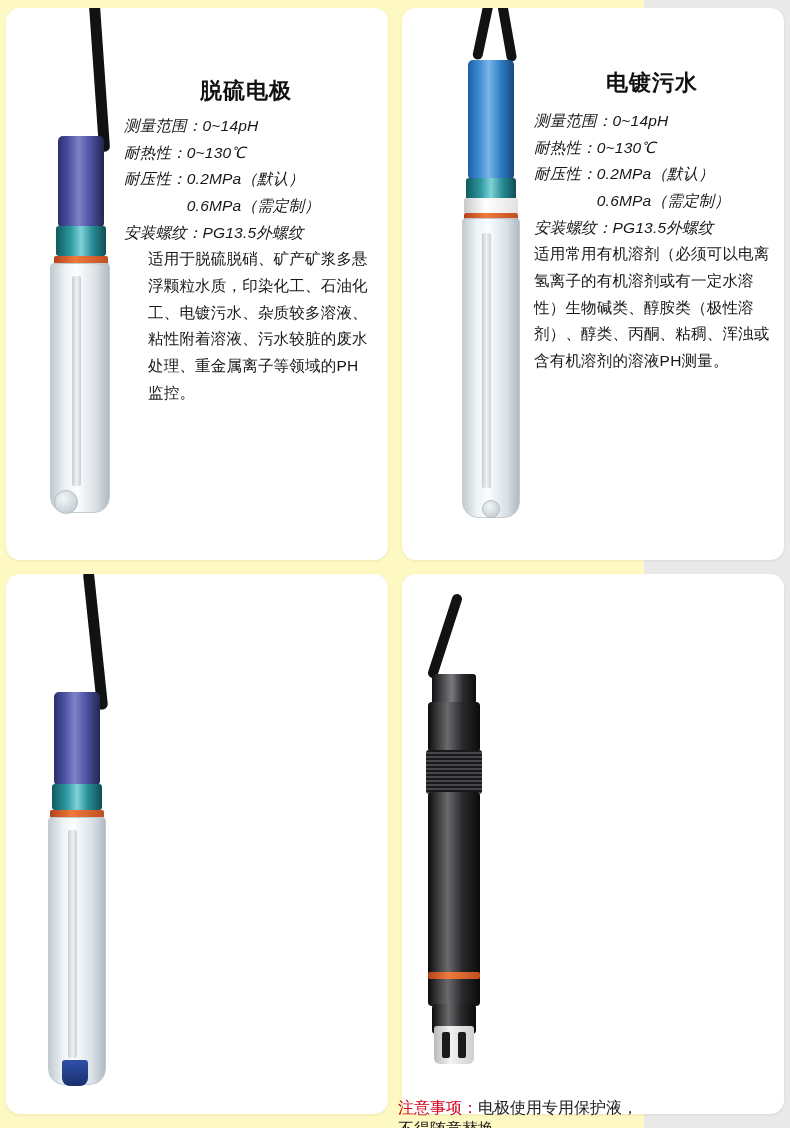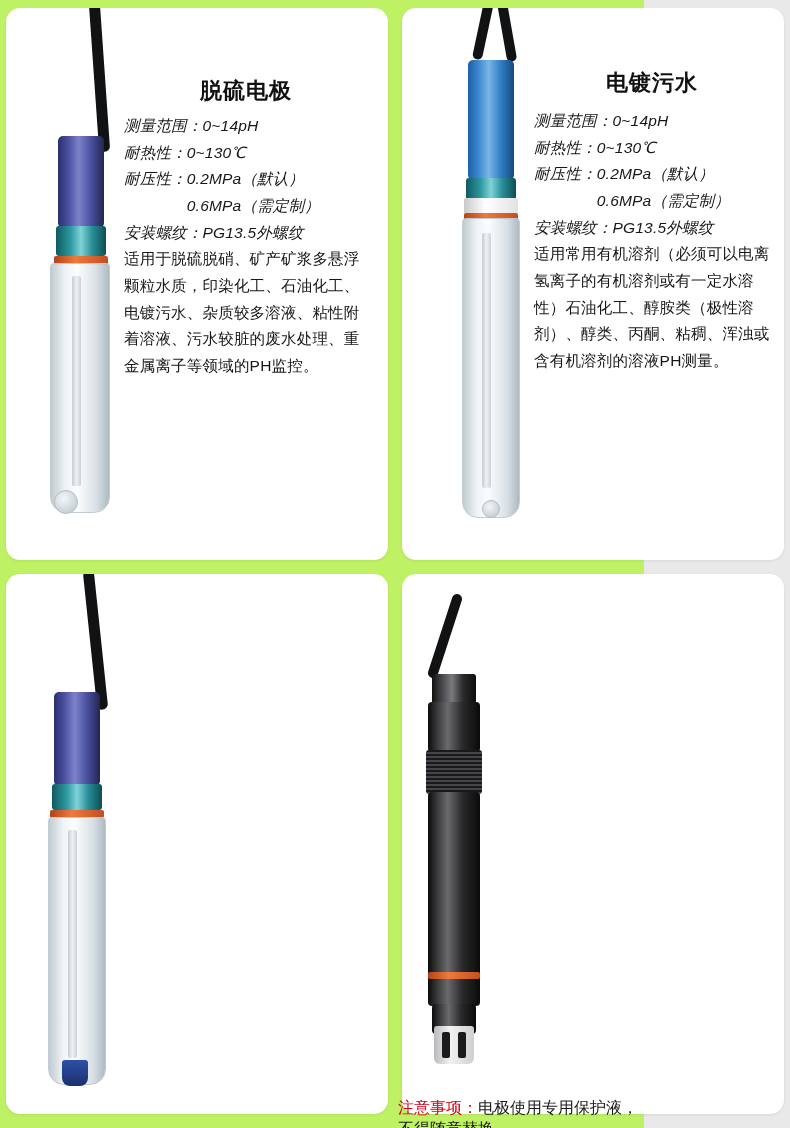--- a/index.html
+++ b/index.html
@@ -10,21 +10,21 @@
     width: 790px;
     height: 1128px;
     background: #e9e9ea;
     font-family: "Liberation Sans", sans-serif;
     overflow: hidden;
   }
   .page {
     position: relative;
     width: 644px;
     height: 1128px;
-    background: #bef264;
+    background: #fef9c3;
   }
   .grid {
     position: absolute;
     left: 0;
     top: 0;
     width: 790px;
     height: 1128px;
     display: grid;
     grid-template-columns: 382px 382px;
     grid-template-rows: 552px 540px;
@@ -182,21 +182,21 @@
         <div class="inner-tube" style="left:66px; top:268px; width:9px; height:210px;"></div>
         <div class="bulb-tip" style="left:48px; top:482px; width:24px; height:24px;"></div>
       </div>
       <div class="card-title">脱硫电极</div>
       <div class="body-text">
         <span class="ln">测量范围：0~14pH</span>
         <span class="ln">耐热性：0~130℃</span>
         <span class="ln">耐压性：0.2MPa（默认）</span>
         <span class="ln">　　　　0.6MPa（需定制）</span>
         <span class="ln">安装螺纹：PG13.5外螺纹</span>
-        <span style="display:block;">适用于脱硫脱硝、矿产矿浆多悬浮颗粒水质，印染化工、石油化工、电镀污水、杂质较多溶液、粘性附着溶液、污水较脏的废水处理、重金属离子等领域的PH监控。</span>
+        <span style="display:block;margin-left:24px;">适用于脱硫脱硝、矿产矿浆多悬浮颗粒水质，印染化工、石油化工、电镀污水、杂质较多溶液、粘性附着溶液、污水较脏的废水处理、重金属离子等领域的PH监控。</span>
       </div>
     </div>
 
     <div class="card" id="card2">
       <div class="probe">
         <div class="cable" style="left:76px; top:-8px; width:10px; height:60px; transform:rotate(12deg);"></div>
         <div class="cable" style="left:100px; top:-8px; width:10px; height:62px; transform:rotate(-10deg);"></div>
         <div class="cap-blue light" style="left:66px; top:52px; width:46px; height:120px;"></div>
         <div class="ring-teal" style="left:64px; top:170px; width:50px; height:22px;"></div>
         <div class="ring-white" style="left:62px; top:190px; width:54px; height:16px;"></div>
@@ -205,21 +205,21 @@
         <div class="inner-tube" style="left:80px; top:225px; width:9px; height:255px;"></div>
         <div class="bulb-tip" style="left:80px; top:492px; width:18px; height:18px;"></div>
       </div>
       <div class="card-title">电镀污水</div>
       <div class="body-text">
         <span class="ln">测量范围：0~14pH</span>
         <span class="ln">耐热性：0~130℃</span>
         <span class="ln">耐压性：0.2MPa（默认）</span>
         <span class="ln">　　　　0.6MPa（需定制）</span>
         <span class="ln">安装螺纹：PG13.5外螺纹</span>
-        <span style="display:block;">适用常用有机溶剂（必须可以电离氢离子的有机溶剂或有一定水溶性）石油化工、醇胺类（极性溶剂）、醇类、丙酮、粘稠、浑浊或含有机溶剂的溶液PH测量。</span>
+        <span style="display:block;">适用常用有机溶剂（必须可以电离氢离子的有机溶剂或有一定水溶性）生物碱类、醇胺类（极性溶剂）、醇类、丙酮、粘稠、浑浊或含有机溶剂的溶液PH测量。</span>
       </div>
     </div>
 
     <div class="card" id="card3">
       <div class="probe">
         <div class="cable" style="left:84px; top:-4px; width:11px; height:140px; transform:rotate(-6deg);"></div>
         <div class="cap-blue" style="left:48px; top:118px; width:46px; height:94px;"></div>
         <div class="ring-teal" style="left:46px; top:210px; width:50px; height:26px;"></div>
         <div class="ring-orange" style="left:44px; top:236px; width:54px; height:8px;"></div>
         <div class="glass" style="left:42px; top:243px; width:58px; height:268px;"></div>

